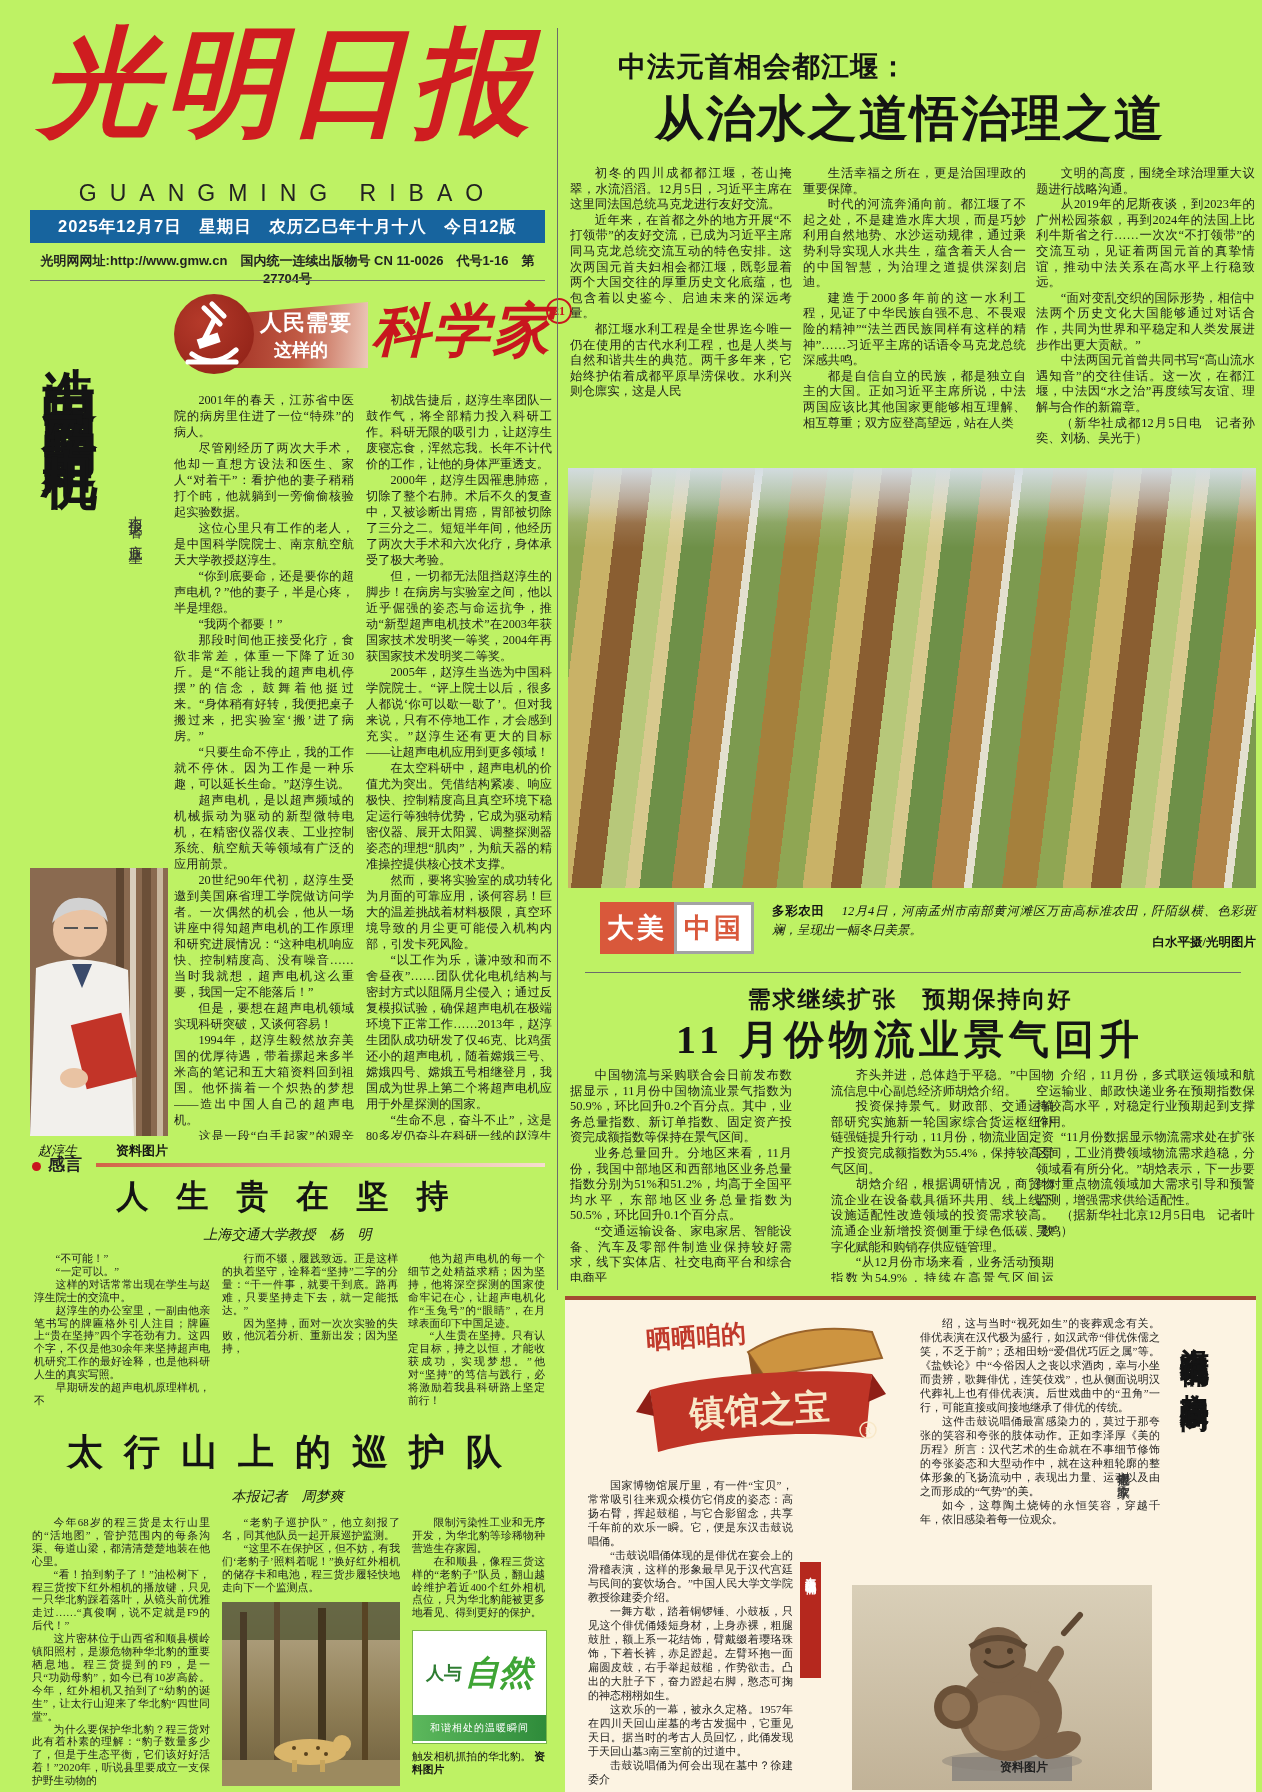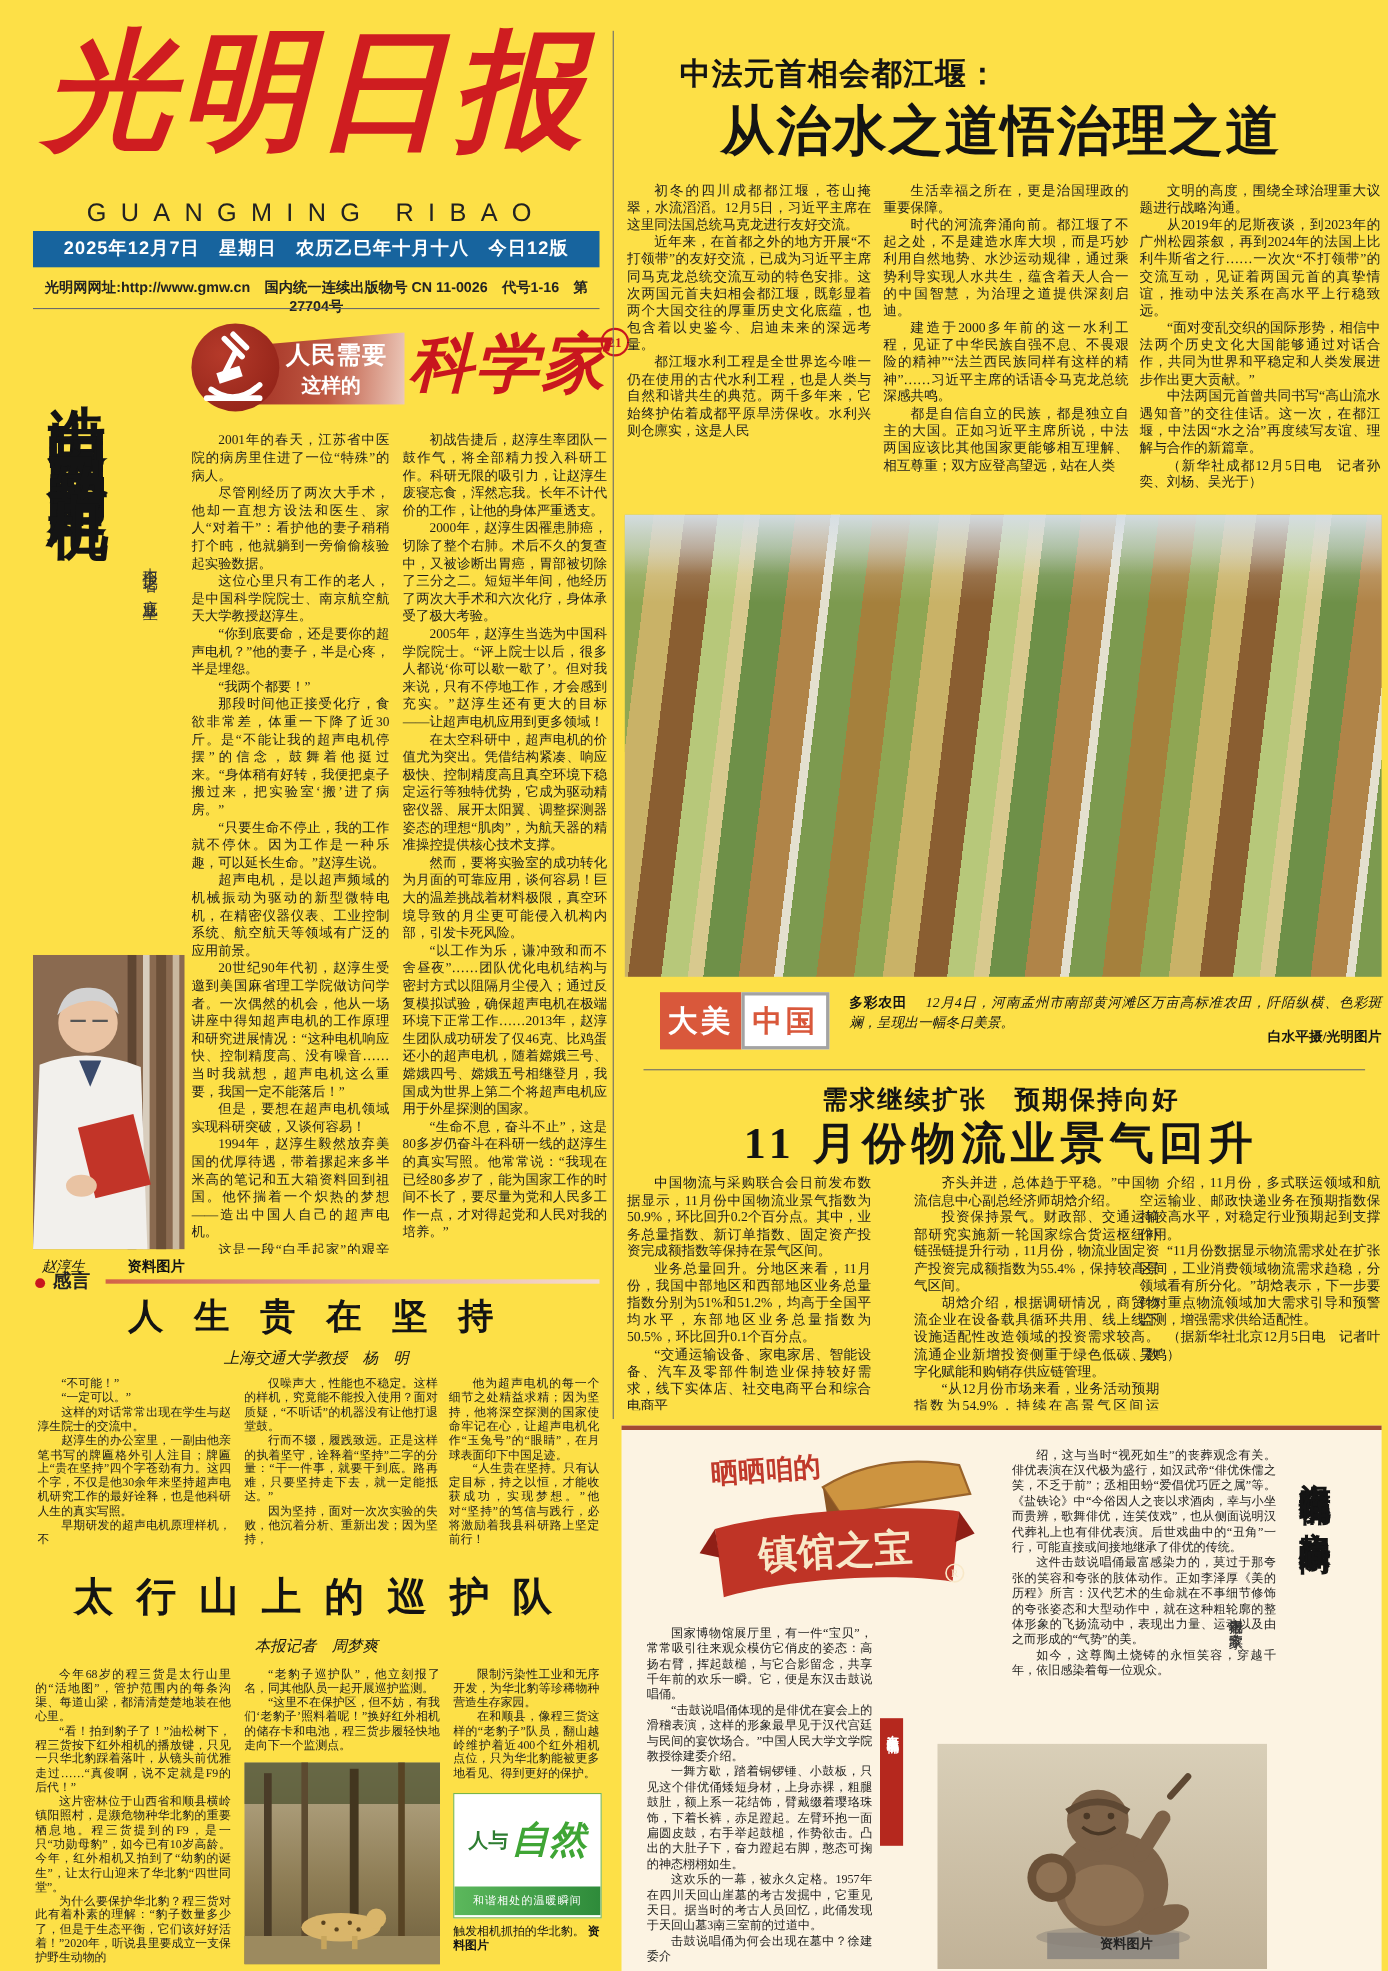--- a/index.html
+++ b/index.html
@@ -1,16 +1,16 @@
 <!DOCTYPE html>
 <html><head>
 <meta charset="utf-8">
 <style>
   html,body{margin:0;padding:0;background:#9a9a9a;}
-  .page{position:relative;width:1262px;height:1792px;margin:0 auto;background:#fde047;
+  .page{position:relative;width:1262px;height:1792px;margin:0 auto;background:#bef264;
         font-family:"Liberation Serif","DejaVu Serif",serif;color:#141414;overflow:hidden;}
   .abs{position:absolute;}
   .sans{font-family:"Liberation Sans","DejaVu Sans",sans-serif;}
   .body-text{text-align:justify;overflow:hidden;color:#1d1d1d;}
   .body-text p{margin:0;text-indent:2em;}
   .vert{writing-mode:vertical-rl;text-orientation:upright;}
   .rule{background:#6b6b6b;}
   .center{text-align:center;}
   .bold{font-weight:bold;}
   .masthead{font-size:118px;line-height:1.05;font-weight:bold;font-style:italic;
@@ -115,41 +115,41 @@
       <p>“只要生命不停止，我的工作就不停休。因为工作是一种乐趣，可以延长生命。”赵淳生说。</p>
       <p>超声电机，是以超声频域的机械振动为驱动的新型微特电机，在精密仪器仪表、工业控制系统、航空航天等领域有广泛的应用前景。</p>
       <p>20世纪90年代初，赵淳生受邀到美国麻省理工学院做访问学者。一次偶然的机会，他从一场讲座中得知超声电机的工作原理和研究进展情况：“这种电机响应快、控制精度高、没有噪音……当时我就想，超声电机这么重要，我国一定不能落后！”</p>
       <p>但是，要想在超声电机领域实现科研突破，又谈何容易！</p>
       <p>1994年，赵淳生毅然放弃美国的优厚待遇，带着摞起来多半米高的笔记和五大箱资料回到祖国。他怀揣着一个炽热的梦想——造出中国人自己的超声电机。</p>
       <p>这是一段“白手起家”的艰辛岁月。没有专门的科研场地，他寻遍角落，终于在不足20平方米的闲置房间里安顿下来；缺“兵”少“将”，他就自己招兵买马，组建起一支几个人的“微型兵团”；他向学院借来一台示波器、一台激光打印机，便是起初全部的“家底”。</p>
     </div>
   <div class="abs body-text col-big" style="left:366px;top:392px;width:186px;height:748px;">
       <p>初战告捷后，赵淳生率团队一鼓作气，将全部精力投入科研工作。科研无限的吸引力，让赵淳生废寝忘食，浑然忘我。长年不计代价的工作，让他的身体严重透支。</p>
       <p>2000年，赵淳生因罹患肺癌，切除了整个右肺。术后不久的复查中，又被诊断出胃癌，胃部被切除了三分之二。短短半年间，他经历了两次大手术和六次化疗，身体承受了极大考验。</p>
+      <p>但，一切都无法阻挡赵淳生的脚步！在病房与实验室之间，他以近乎倔强的姿态与命运抗争，推动“新型超声电机技术”在2003年获国家技术发明奖一等奖，2004年再获国家技术发明奖二等奖。</p>
       <p>2005年，赵淳生当选为中国科学院院士。“评上院士以后，很多人都说‘你可以歇一歇了’。但对我来说，只有不停地工作，才会感到充实。”赵淳生还有更大的目标——让超声电机应用到更多领域！</p>
       <p>在太空科研中，超声电机的价值尤为突出。凭借结构紧凑、响应极快、控制精度高且真空环境下稳定运行等独特优势，它成为驱动精密仪器、展开太阳翼、调整探测器姿态的理想“肌肉”，为航天器的精准操控提供核心技术支撑。</p>
       <p>然而，要将实验室的成功转化为月面的可靠应用，谈何容易！巨大的温差挑战着材料极限，真空环境导致的月尘更可能侵入机构内部，引发卡死风险。</p>
       <p>“以工作为乐，谦冲致和而不舍昼夜”……团队优化电机结构与密封方式以阻隔月尘侵入；通过反复模拟试验，确保超声电机在极端环境下正常工作……2013年，赵淳生团队成功研发了仅46克、比鸡蛋还小的超声电机，随着嫦娥三号、嫦娥四号、嫦娥五号相继登月，我国成为世界上第二个将超声电机应用于外星探测的国家。</p>
       <p>“生命不息，奋斗不止”，这是80多岁仍奋斗在科研一线的赵淳生的真实写照。他常常说：“我现在已经80多岁了，能为国家工作的时间不长了，要尽量为党和人民多工作一点，才对得起党和人民对我的培养。”</p>
     </div>
 
   <div class="abs" style="left:32px;top:1162px;width:9px;height:9px;border-radius:50%;background:#c8161e;"></div>
   <div class="abs bold" style="left:48px;top:1153px;font-size:17px;color:#222;">感言</div>
   <div class="abs ganyan-line" style="left:96px;top:1163px;width:449px;height:4px;"></div>
   <div class="abs center vhead" style="left:30px;top:1180px;width:515px;font-size:32px;letter-spacing:10px;font-weight:bold;">人 生 贵 在 坚 持</div>
   <div class="abs center cap-kai" style="left:30px;top:1226px;width:515px;font-size:14px;">上海交通大学教授　杨　明</div>
   <div class="abs body-text col-kai" style="left:34px;top:1252px;width:176px;height:155px;">
       <p>“不可能！”</p>
       <p>“一定可以。”</p>
       <p>这样的对话常常出现在学生与赵淳生院士的交流中。</p>
       <p>赵淳生的办公室里，一副由他亲笔书写的牌匾格外引人注目；牌匾上“贵在坚持”四个字苍劲有力。这四个字，不仅是他30余年来坚持超声电机研究工作的最好诠释，也是他科研人生的真实写照。</p>
       <p>早期研发的超声电机原理样机，不</p>
     </div>
   <div class="abs body-text col-kai" style="left:222px;top:1252px;width:176px;height:155px;">
-      <p>仅噪声大，性能也不稳定。这样的样机，究竟能不能投入使用？面对质疑，“不听话”的机器没有让他打退堂鼓。</p>
       <p>行而不辍，履践致远。正是这样的执着坚守，诠释着“坚持”二字的分量：“干一件事，就要干到底。路再难，只要坚持走下去，就一定能抵达。”</p>
       <p>因为坚持，面对一次次实验的失败，他沉着分析、重新出发；因为坚持，</p>
     </div>
   <div class="abs body-text col-kai" style="left:408px;top:1252px;width:137px;height:155px;">
       <p>他为超声电机的每一个细节之处精益求精；因为坚持，他将深空探测的国家使命牢记在心，让超声电机化作“玉兔号”的“眼睛”，在月球表面印下中国足迹。</p>
       <p>“人生贵在坚持。只有认定目标，持之以恒，才能收获成功，实现梦想。”他对“坚持”的笃信与践行，必将激励着我县科研路上坚定前行！</p>
     </div>
 
   <div class="abs center vhead" style="left:30px;top:1434px;width:515px;font-size:36px;letter-spacing:6px;font-weight:bold;">太 行 山 上 的 巡 护 队</div>
   <div class="abs center cap-kai" style="left:30px;top:1488px;width:515px;font-size:14px;">本报记者　周梦爽</div>

